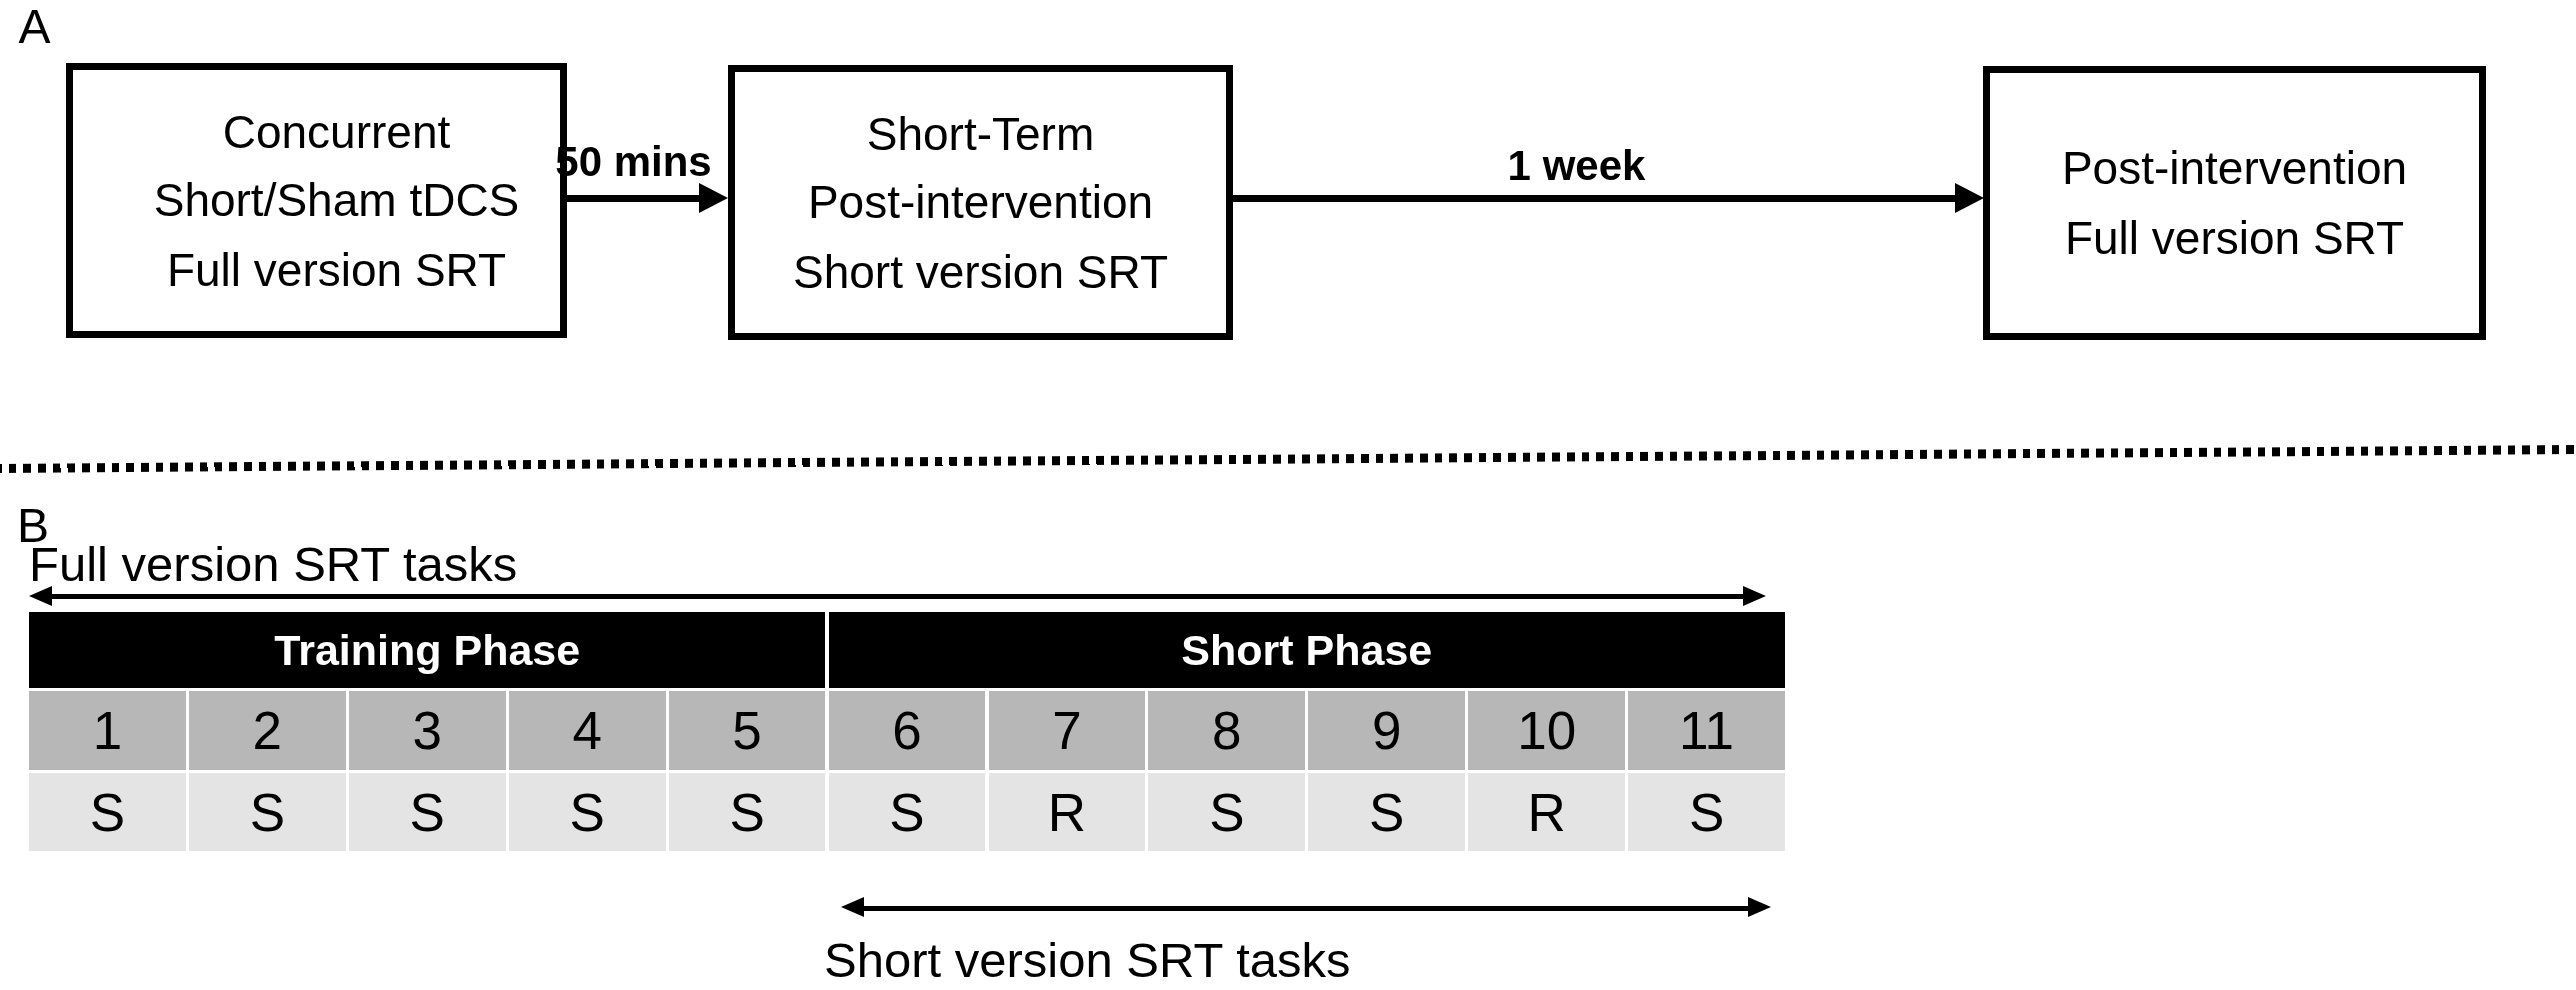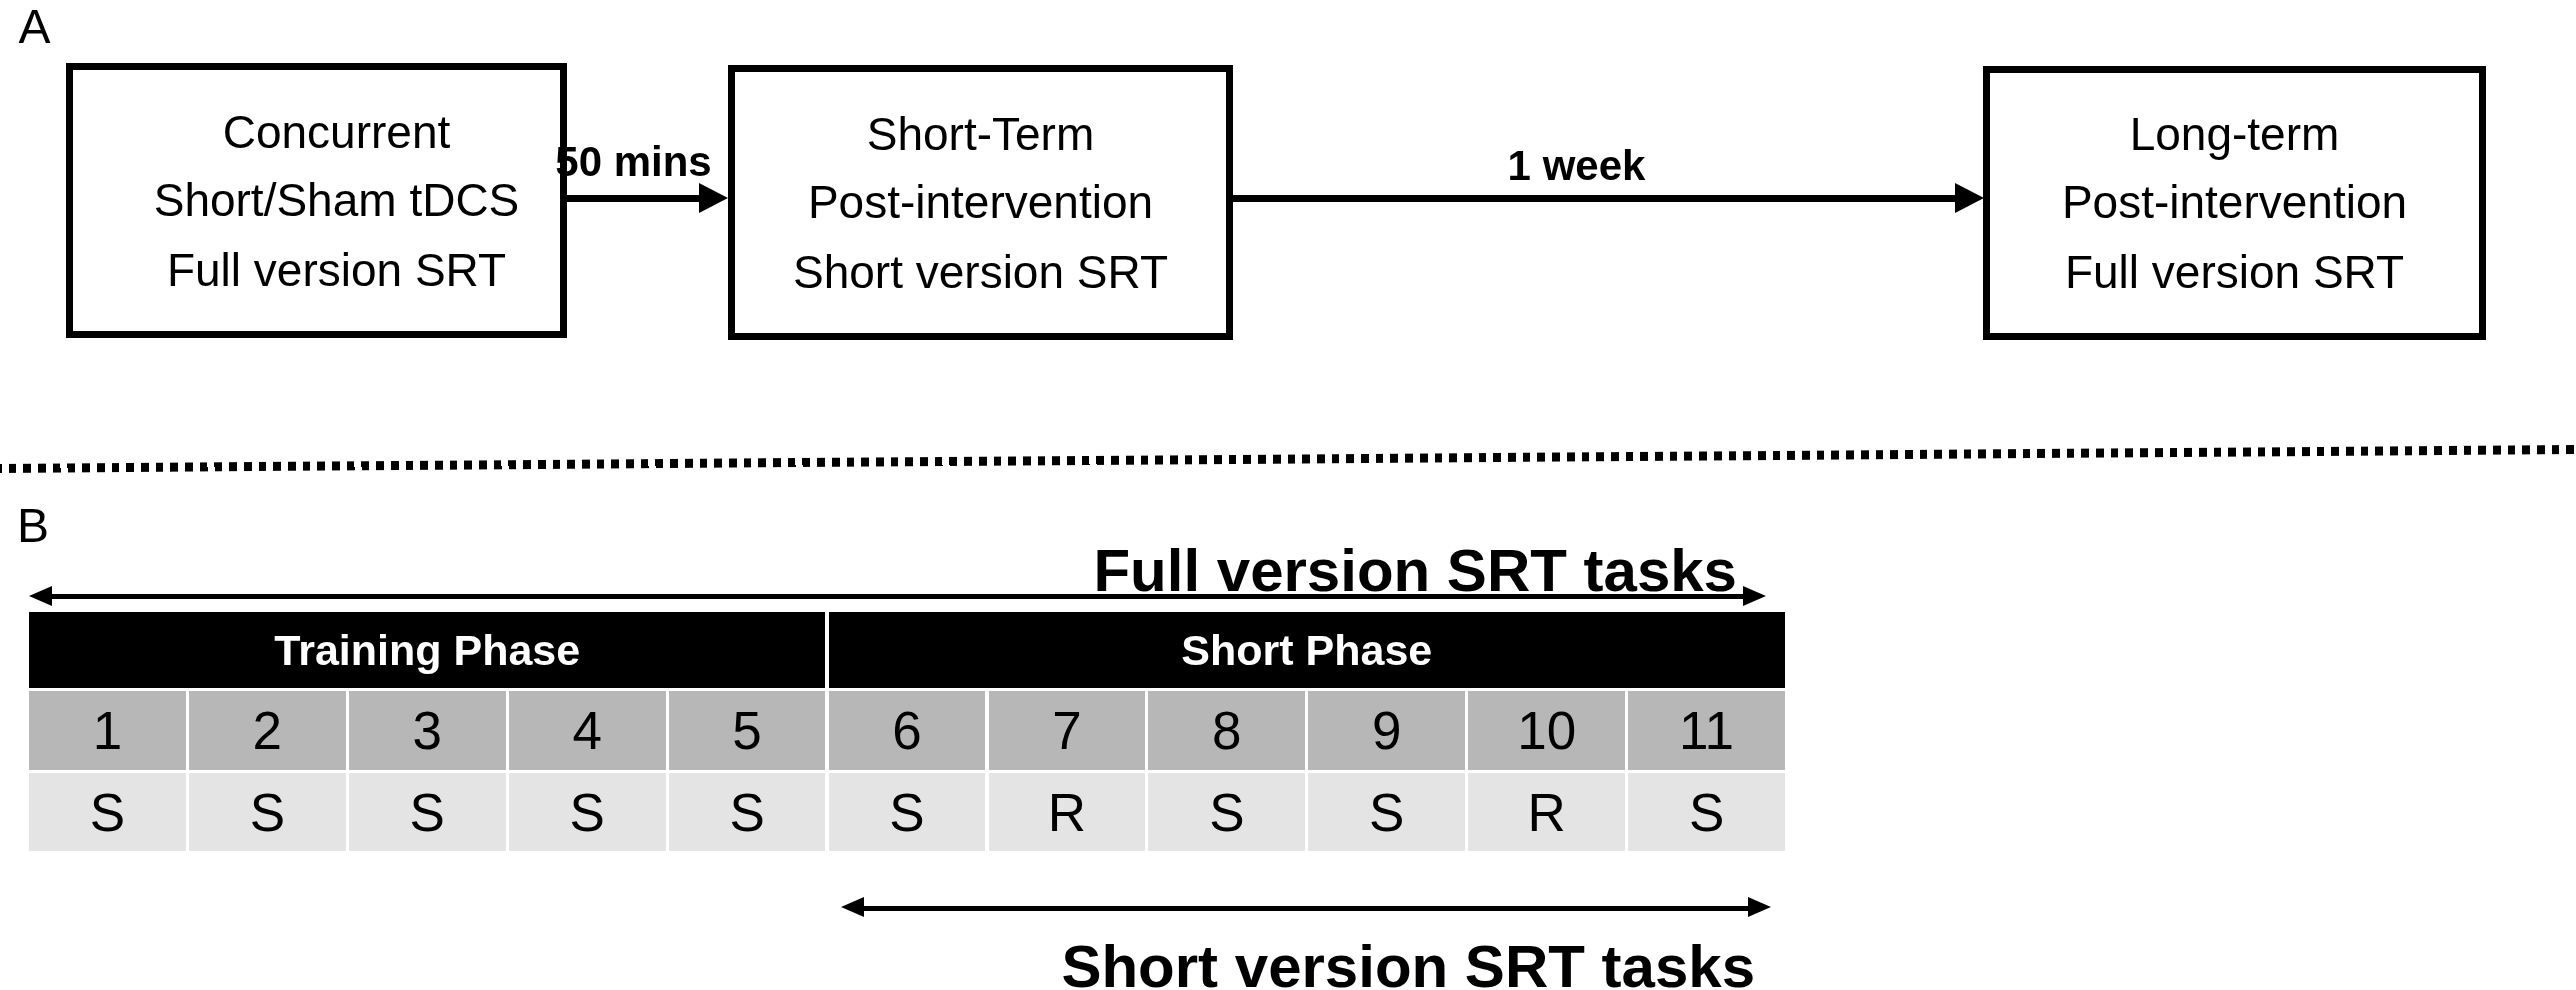--- a/index.html
+++ b/index.html
@@ -67,22 +67,22 @@
   .dotted-sep{
     position:absolute;
     left:-6.2px;top:464px;width:2597px;height:8.5px;
     background:repeating-linear-gradient(90deg,var(--ink) 0 7.7px,transparent 7.7px 14.7px);
     transform:rotate(-0.42deg);
     transform-origin:left center;
   }
   
   .caption{
     position:absolute;
-    font-size:60px;font-weight:bold;line-height:1.15;
-    text-align:right;white-space:nowrap;
+    font-size:49px;font-weight:normal;line-height:1.15;
+    text-align:left;white-space:nowrap;
   }
   #caption-top{left:29px;top:536px;width:1708px;}
   #caption-bottom{left:824px;top:932px;width:931px;}
   .span-line{position:absolute;height:4.6px;background:var(--ink);}
   #top-span-line{left:45px;top:594px;width:1703px;}
   #bottom-span-line{left:856px;top:906px;width:900px;}
   .span-head-left{
     position:absolute;width:0;height:0;
     border-top:10.8px solid transparent;
     border-bottom:10.8px solid transparent;
@@ -144,21 +144,20 @@
     <div class="box-line">Short-Term</div>
     <div class="box-line">Post-intervention</div>
     <div class="box-line last">Short version SRT</div>
   </div>
 
   <div class="arrow-line" id="arrow2-line"></div>
   <div class="arrow-head-right" id="arrow2-head"></div>
   <div class="arrow-label" id="arrow2-label">1 week</div>
 
   <div class="flow-box" id="box-3">
-    <div class="box-line">Long-term</div>
     <div class="box-line">Post-intervention</div>
     <div class="box-line last">Full version SRT</div>
   </div>
 
   <div class="dotted-sep"></div>
 
   <div class="panel-label" id="panel-b-label">B</div>
 
   <div class="caption" id="caption-top">Full version SRT tasks</div>
 

